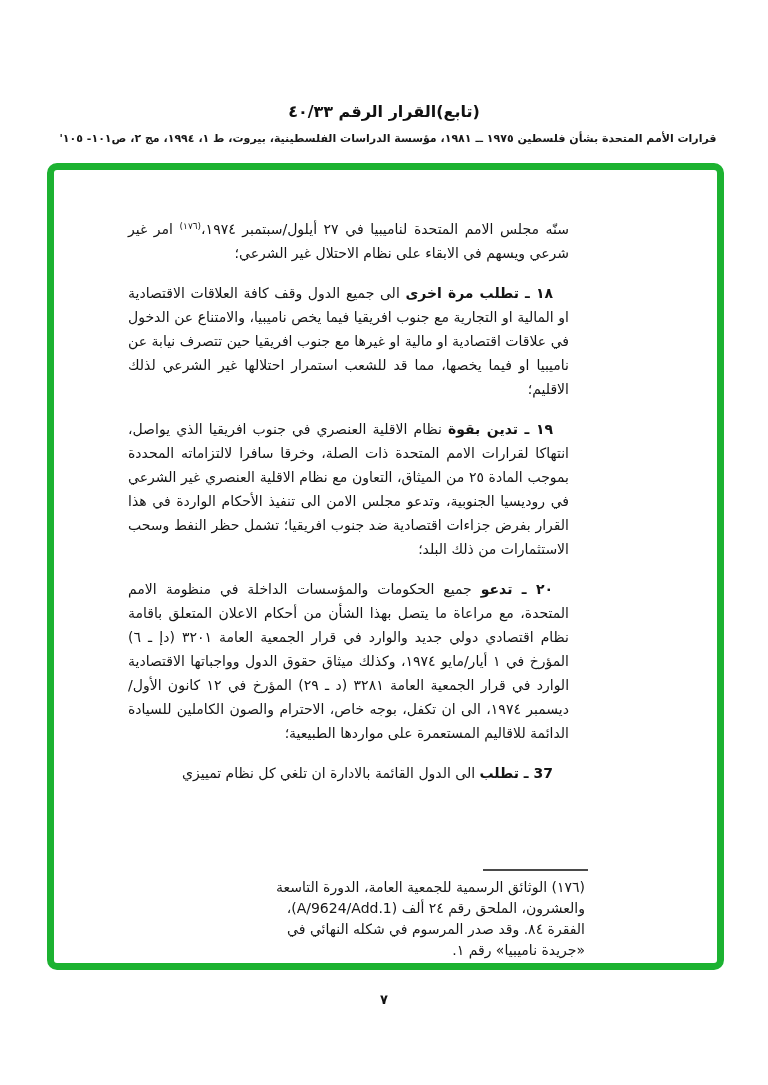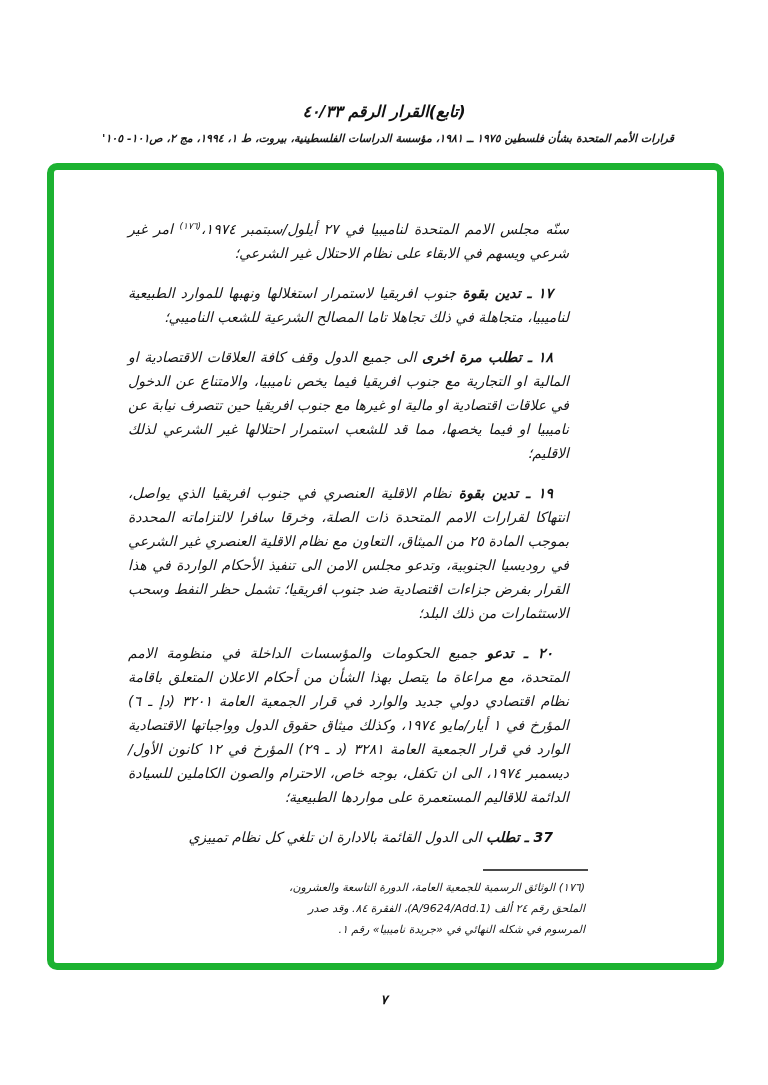--- a/index.html
+++ b/index.html
@@ -4,21 +4,21 @@
 <style>
   html, body { margin: 0; padding: 0; }
   body {
     width: 768px; height: 1085px;
     background: #ffffff;
     position: relative;
     font-family: "DejaVu Sans", sans-serif;
     color: #1a1a1a;
     overflow: hidden;
   }
-  .page { position: absolute; inset: 0; font-style: italic; }
+  .page { position: absolute; inset: 0; }
 
   
   .header-title {
     position: absolute; top: 100px; left: 0; right: 0;
     text-align: center; direction: rtl;
     font-size: 16px; font-weight: 700; line-height: 24px;
     color: #111;
   }
   .header-citation {
     position: absolute; top: 131px; left: 8px; right: 0;
@@ -60,21 +60,21 @@
   .fn-rule {
     position: absolute;
     top: 869px; left: 483px; width: 105px; height: 0;
     border-top: 2px solid #4a4a4a;
   }
   .footnote {
     position: absolute;
     top: 877px; right: 183px; width: 320px;
     direction: rtl;
     text-align: right;
-    font-size: 11px; line-height: 21px;
+    font-size: 14px; line-height: 21px;
     color: #161616;
   }
 
   
   .page-num {
     position: absolute;
     top: 992px; left: 0; right: 0;
     text-align: center;
     font-size: 13px; font-weight: 700;
     color: #111;
@@ -88,21 +88,20 @@
   <div class="header-title">(تابع)القرار الرقم ٤٠/٣٣</div>
 
   <div class="header-citation">قرارات الأمم المتحدة بشأن فلسطين ١٩٧٥ ــ ١٩٨١، مؤسسة الدراسات الفلسطينية، بيروت، ط ١، ١٩٩٤، مج ٢، ص١٠١- ١٠٥'</div>
 
   <div class="frame" style="border-color: rgb(28, 178, 49);"></div>
 
   <div class="text-col">
 
     <p class="para intro"><span>سنّه مجلس الامم المتحدة لناميبيا في ٢٧ أيلول/سبتمبر ١٩٧٤،</span><sup class="ref">(١٧٦)</sup><span> امر غير شرعي ويسهم في الابقاء على نظام الاحتلال غير الشرعي؛</span></p>
 
-    <p class="para numbered"><span class="lead">١٧ ـ تدين بقوة</span><span> جنوب افريقيا لاستمرار استغلالها ونهبها للموارد الطبيعية لناميبيا، متجاهلة في ذلك تجاهلا تاما المصالح الشرعية للشعب الناميبي؛</span></p>
 
     <p class="para numbered"><span class="lead">١٨ ـ تطلب مرة اخرى</span><span> الى جميع الدول وقف كافة العلاقات الاقتصادية او المالية او التجارية مع جنوب افريقيا فيما يخص ناميبيا، والامتناع عن الدخول في علاقات اقتصادية او مالية او غيرها مع جنوب افريقيا حين تتصرف نيابة عن ناميبيا او فيما يخصها، مما قد للشعب استمرار احتلالها غير الشرعي لذلك الاقليم؛</span></p>
 
     <p class="para numbered"><span class="lead">١٩ ـ تدين بقوة</span><span> نظام الاقلية العنصري في جنوب افريقيا الذي يواصل، انتهاكا لقرارات الامم المتحدة ذات الصلة، وخرقا سافرا لالتزاماته المحددة بموجب المادة ٢٥ من الميثاق، التعاون مع نظام الاقلية العنصري غير الشرعي في روديسيا الجنوبية، وتدعو مجلس الامن الى تنفيذ الأحكام الواردة في هذا القرار بفرض جزاءات اقتصادية ضد جنوب افريقيا؛ تشمل حظر النفط وسحب الاستثمارات من ذلك البلد؛</span></p>
 
     <p class="para numbered"><span class="lead">٢٠ ـ تدعو</span><span> جميع الحكومات والمؤسسات الداخلة في منظومة الامم المتحدة، مع مراعاة ما يتصل بهذا الشأن من أحكام الاعلان المتعلق باقامة نظام اقتصادي دولي جديد والوارد في قرار الجمعية العامة ٣٢٠١ (دإ ـ ٦) المؤرخ في ١ أيار/مايو ١٩٧٤، وكذلك ميثاق حقوق الدول وواجباتها الاقتصادية الوارد في قرار الجمعية العامة ٣٢٨١ (د ـ ٢٩) المؤرخ في ١٢ كانون الأول/ديسمبر ١٩٧٤، الى ان تكفل، بوجه خاص، الاحترام والصون الكاملين للسيادة الدائمة للاقاليم المستعمرة على مواردها الطبيعية؛</span></p>
 
     <p class="para numbered"><span class="lead">37 ـ تطلب</span><span> الى الدول القائمة بالادارة ان تلغي كل نظام تمييزي</span></p>
 
   </div>

